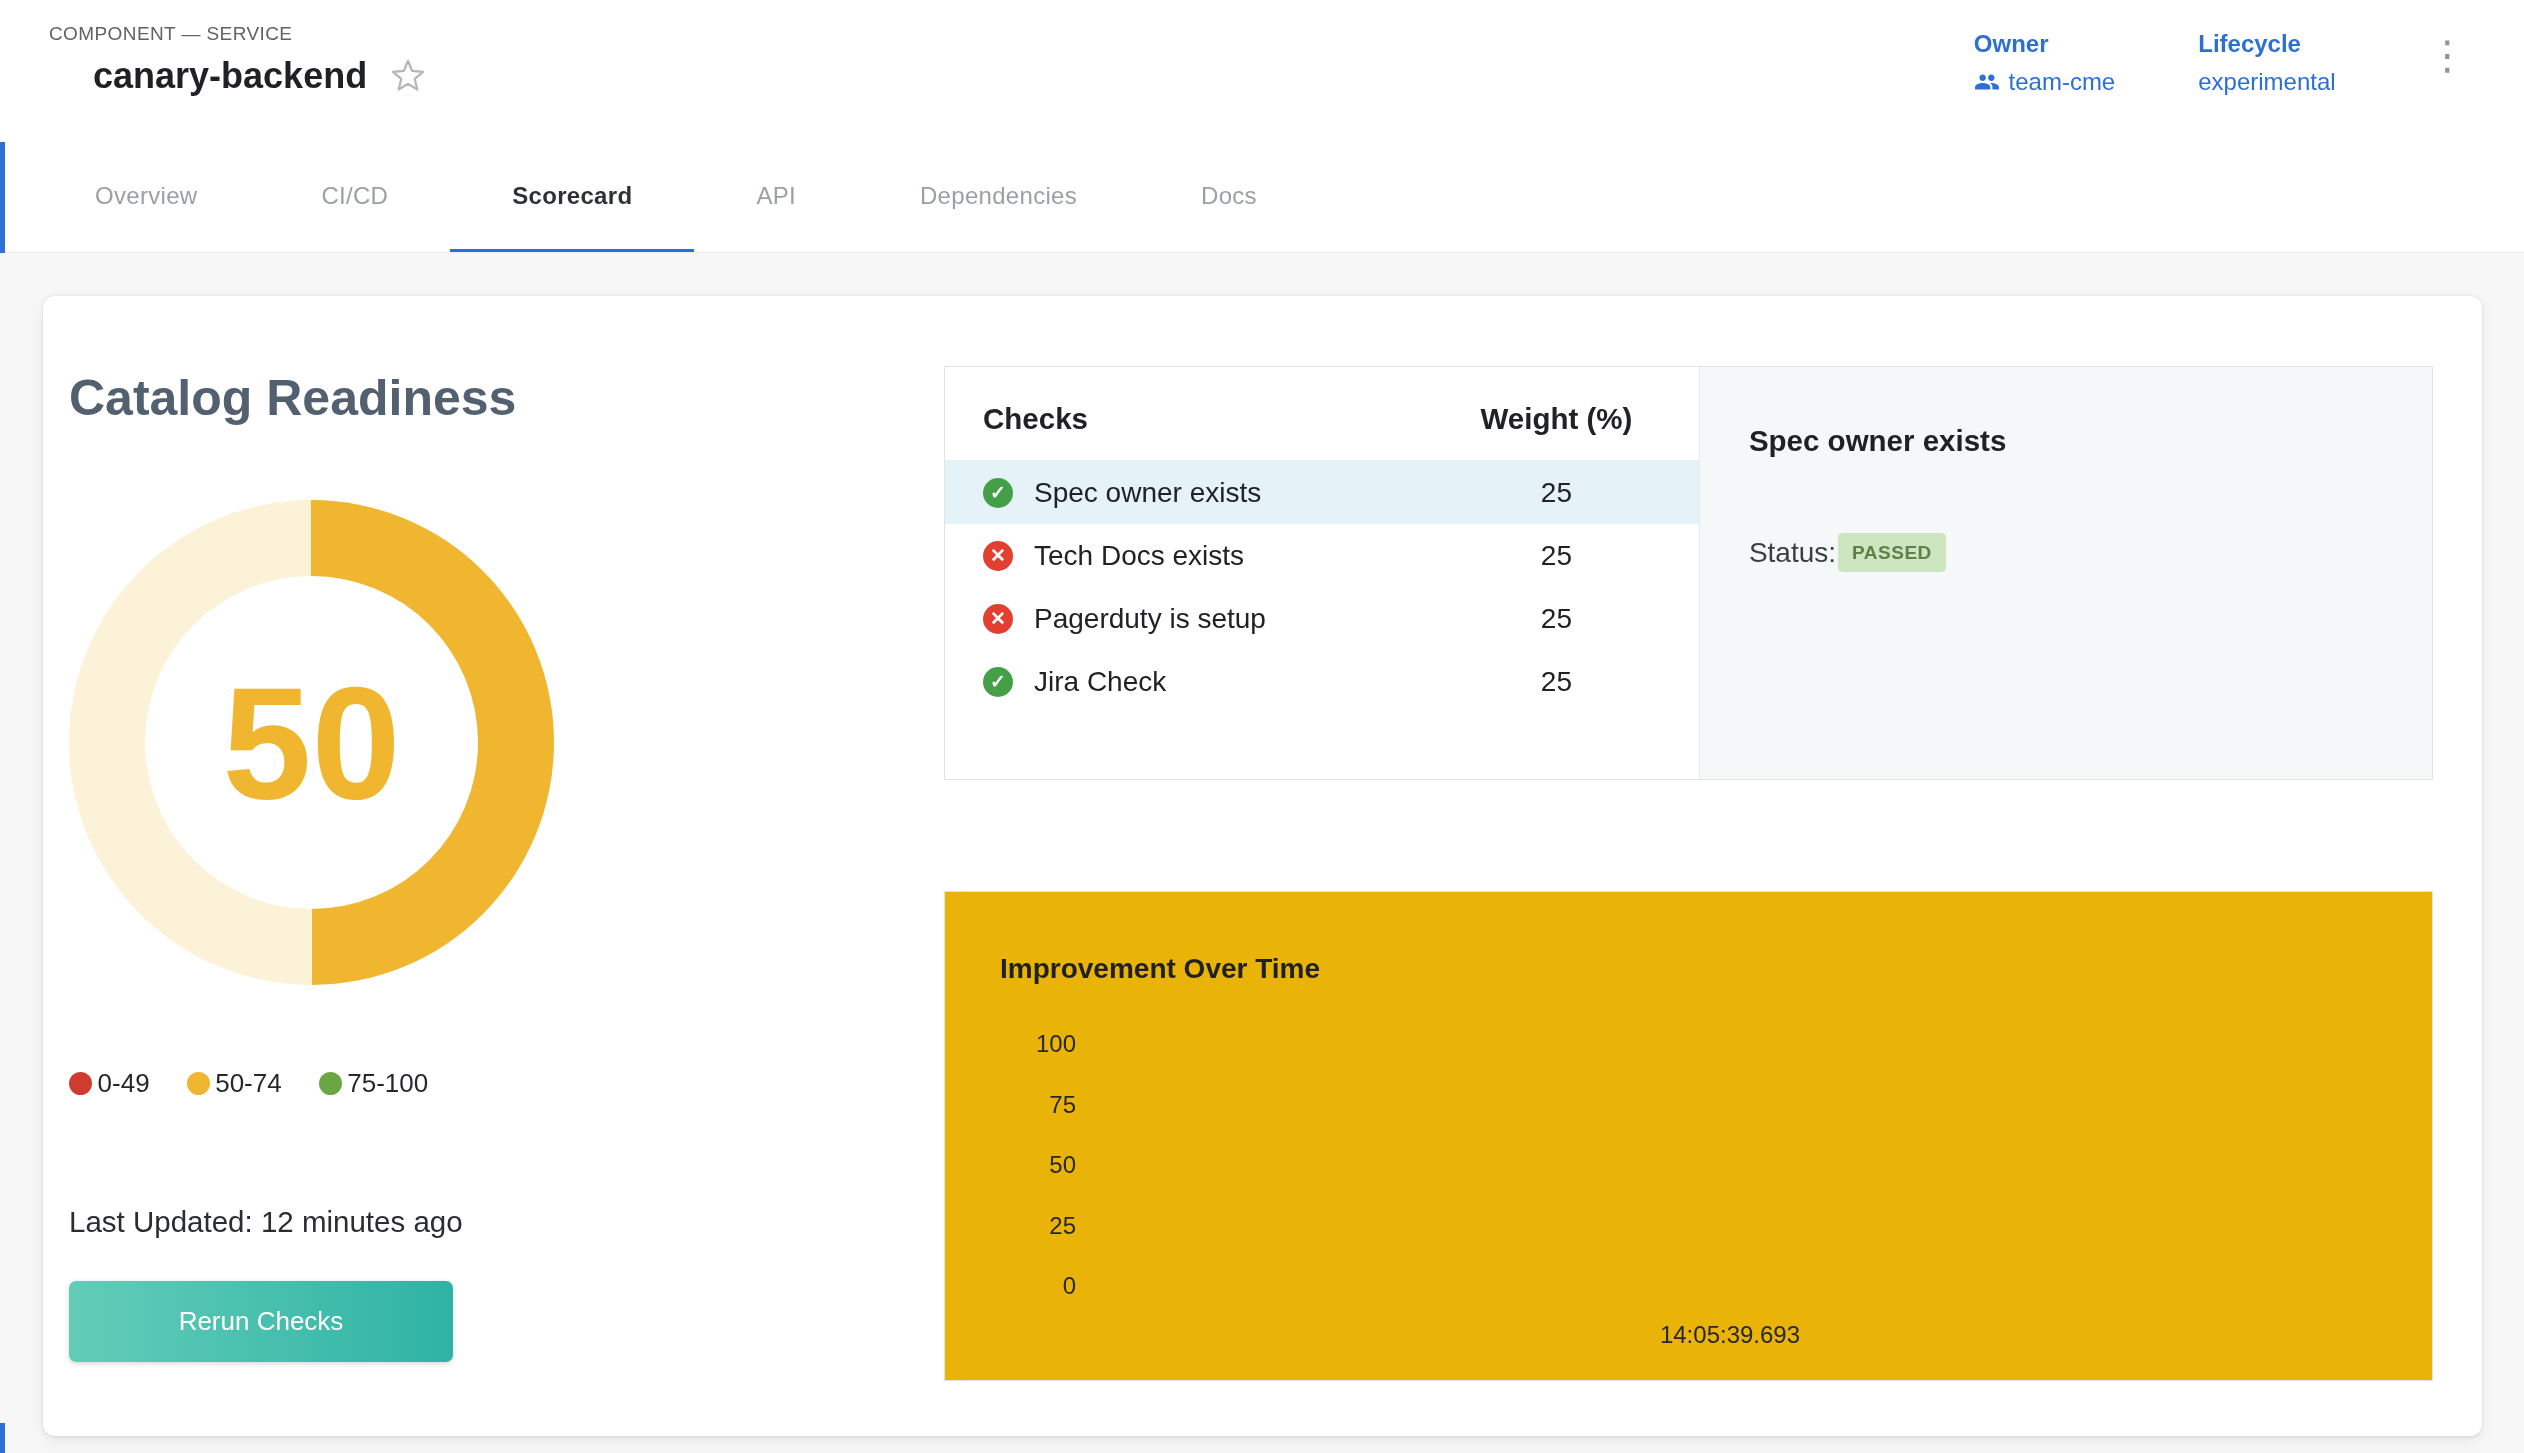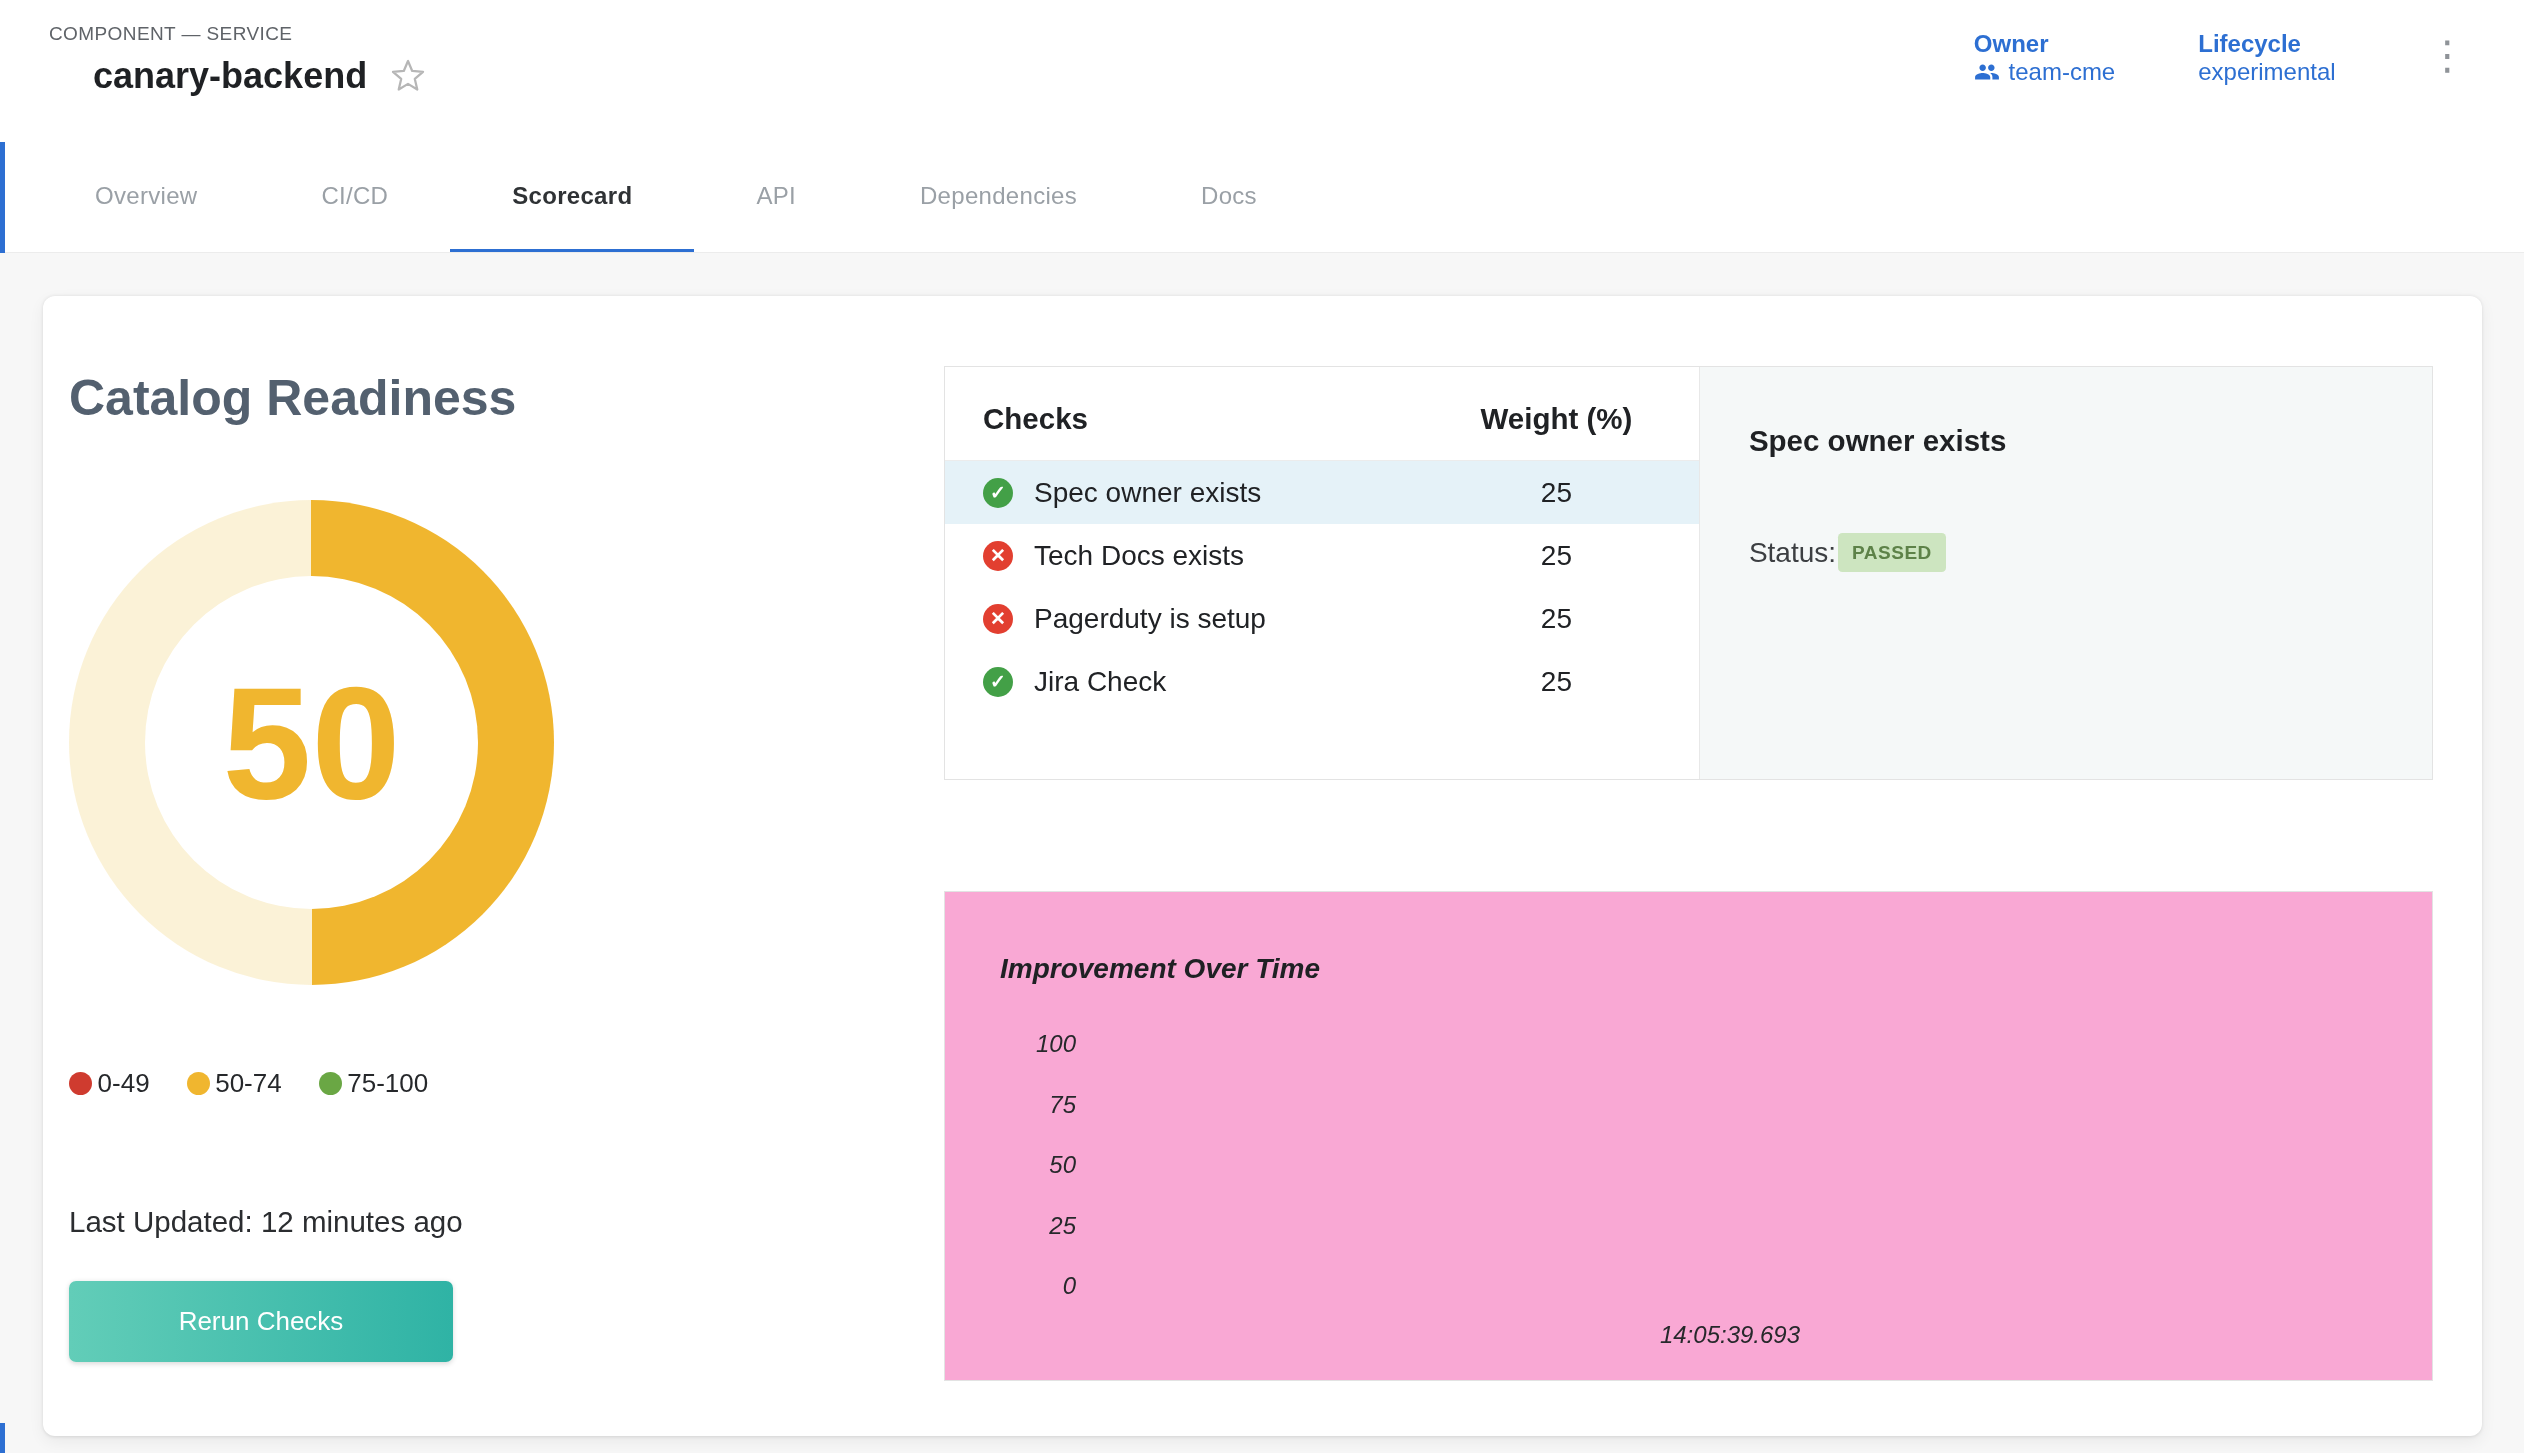--- a/index.html
+++ b/index.html
@@ -7,21 +7,21 @@
   .app { position:relative; width:2525px; height:1454px; overflow:hidden; background:#f7f7f7; }
 
   
   .header { background:#fff; min-height:142px; padding:22.5px 49px 22.5px; display:flex;
             justify-content:space-between; align-items:flex-start; }
   .breadcrumb { font-size:19px; color:#5f6368; letter-spacing:0.4px; }
   .title-row { margin-top:10.4px; display:flex; align-items:center; gap:22.5px;margin-left:44px; }
   .page-title { font-size:36px; font-weight:700; color:#1f2124; }
   .star { display:inline-flex; cursor:pointer; }
   .header-right { display:flex; align-items:flex-start; gap:83px; margin-top:7px; }
-  .meta-block { display:flex; flex-direction:column; gap:0; }
+  .meta-block { display:flex; flex-direction:column; gap:10px; }
   .meta-label { font-size:24px; font-weight:700; color:var(--accent-blue,#2d6fd2); }
   .meta-value { font-size:24px; color:var(--accent-blue,#2d6fd2); display:flex; align-items:center; gap:8.7px; }
   .kebab { font-size:40px; color:#8f9398; line-height:1; margin-top:5.2px; padding:0 8.7px; cursor:pointer; }
 
   
   .tabs { background:#fff; display:flex; padding-left:33px; height:111px; border-bottom:0.9px solid #ececec; position:relative; }
   .tab { display:flex; align-items:center; padding:0 62px; font-size:24px; color:#9aa0a6;
          letter-spacing:0.3px; border-bottom:3.5px solid transparent; cursor:pointer; }
   .tab.active { color:#2f3235; font-weight:700; border-bottom-color:var(--accent-blue,#2d6fd2); }
   .edge-blue-top { position:absolute; left:0; top:142px; width:5.2px; height:111px; background:var(--accent-blue,#2d6fd2); z-index:5; }
@@ -67,21 +67,21 @@
   .check-name { flex:1; }
   .check-weight { width:199px; margin-right:43px; text-align:center; }
 
   .detail-panel { flex:1; background:#f5f8f8; border-left:0.9px solid #e8e8e8; padding:57px 49px; }
   .detail-title { font-size:29.5px; font-weight:700; color:#1f2124; }
   .status-row { margin-top:75px; display:flex; align-items:center; gap:2px; }
   .status-label { font-size:28px; color:#3c3f42; }
   .status-badge { background:var(--badge-bg,#cde5c0); color:var(--badge-text,#5d8248); font-size:19px;
                   font-weight:600; letter-spacing:0.5px; padding:8.7px 14px; border-radius:4.3px; }
 
-  .chart-panel { margin-top:45px; border:0.9px solid #e3e3e3; height:490px; padding:61px 55px 43px; background:#f9a8d4;font-style:italic; }
+  .chart-panel { margin-top:45px; border:0.9px solid #e3e3e3; height:490px; padding:61px 55px 43px; background:#eab308; }
   .chart-title { font-size:28px; font-weight:600; color:#1f2124; }
   .chart-grid { margin-top:45px; display:flex; }
   .y-axis { width:83px; height:270px; display:flex; flex-direction:column; justify-content:space-between;
             align-items:flex-end; font-size:24px; color:#26282b; padding-right:7px; }
   .plot-area { flex:1; }
   .x-axis { margin-top:21px; padding-left:83px; text-align:center; font-size:24px; color:#26282b; }
 </style>
 </head>
 <body>
 

